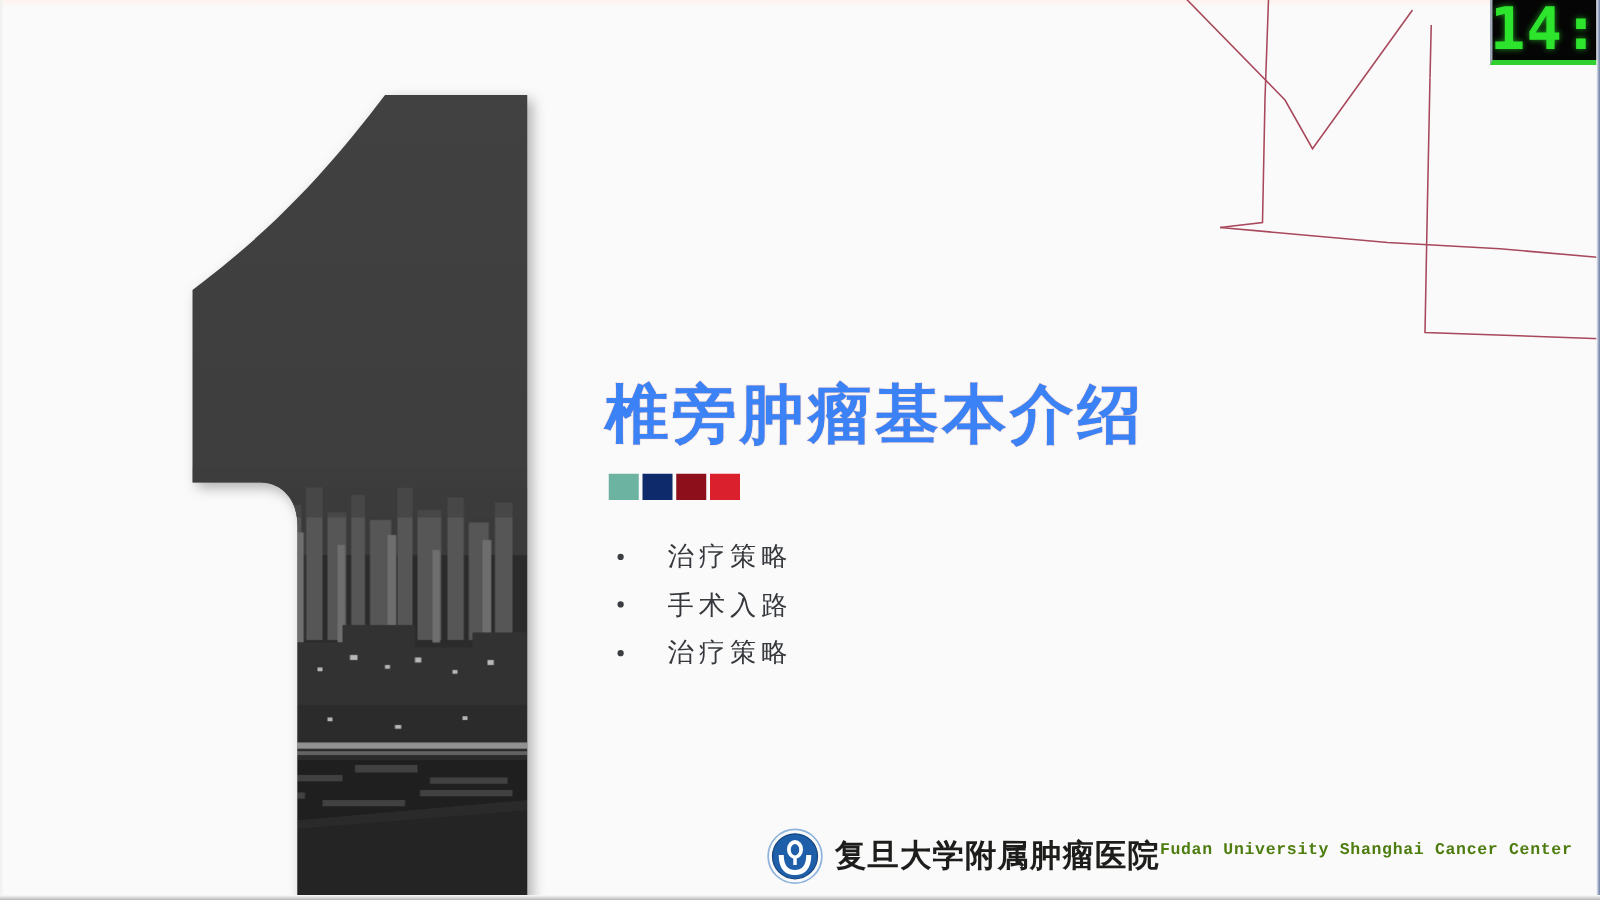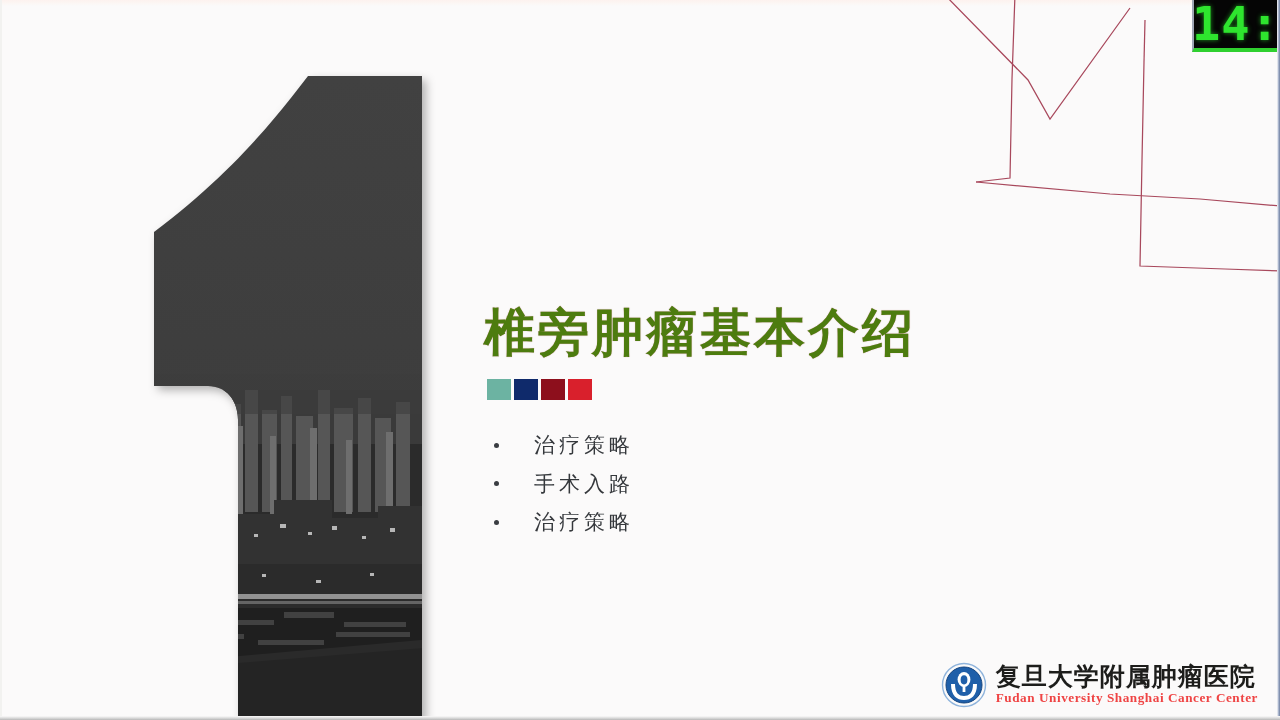--- a/index.html
+++ b/index.html
@@ -54,21 +54,21 @@
   
   #content {
     position:absolute; left:484px; top:305px; width:740px;
   }
   #slide-title {
     font-family:"DejaVu Serif", serif;
     font-size:51px;
     font-weight:700;
     letter-spacing:3px;
     line-height:1.08;
-    color:#4d7c0f;
+    color:#3b82f6;
     white-space:nowrap;
     text-shadow:0 0 1px rgba(156,20,35,.45);
   }
   #swatches {
     display:flex;
     gap:3px;
     margin-top:19px;
     margin-left:3px;
   }
   .swatch { width:24px; height:21px; }
@@ -98,36 +98,36 @@
     color:#35383c;
     filter:blur(.15px);
   }
 
   
   #logo {
     position:absolute; right:22px; bottom:12px;
     display:flex; align-items:center; gap:9px;
   }
   #logo-emblem { flex:0 0 46px; }
-  #logo-text { display:flex; flex-direction:column; }
+  #logo-text { display:flex; flex-direction:row; }
   #logo-cn {
     font-family:"DejaVu Serif", serif;
     font-size:25px;
     font-weight:700;
     letter-spacing:1px;
     color:#1d1d1b;
     line-height:1.05;
     white-space:nowrap;
   }
   #logo-en {
-    font-family:Liberation Serif, serif;
+    font-family:Liberation Mono, monospace;
     font-size:13.2px;
     font-weight:700;
     letter-spacing:.55px;
-    color:#ef4444;
+    color:#4d7c0f;
     line-height:1.1;
     white-space:nowrap;
     margin-top:1px;
   }
 
   
   #clock {
     position:absolute; right:0px; top:0px;
     width:88px; height:52px;
     background:#050505;

